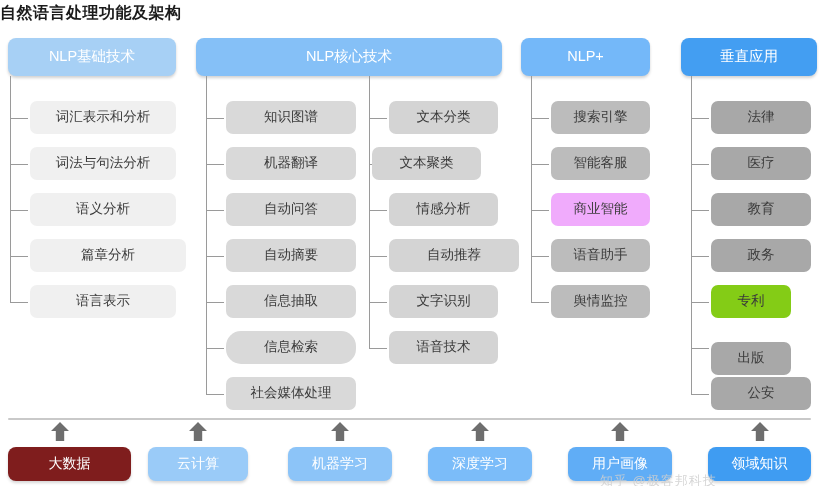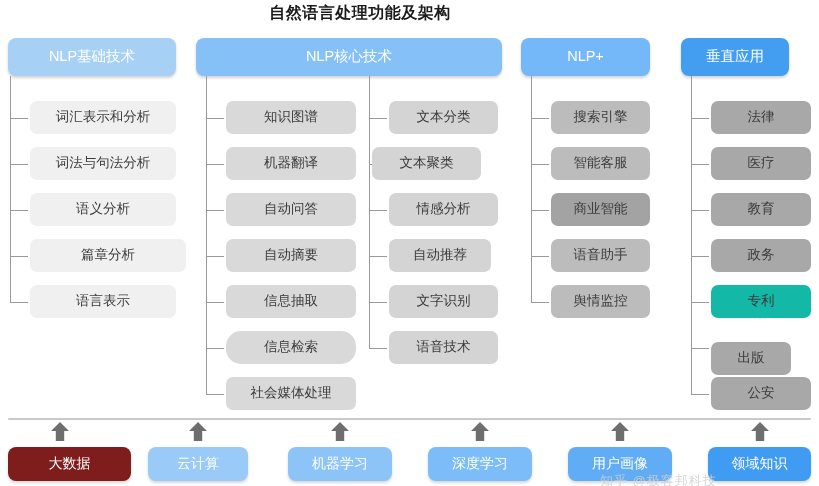--- a/index.html
+++ b/index.html
@@ -21,21 +21,20 @@
     width: 819px;
     height: 486px;
   }
 
   
   .title {
     position: absolute;
     left: 0;
     top: 2px;
     width: 720px;
-    text-align: center;
     font-size: 16px;
     font-weight: bold;
     color: #1b1b1b;
     letter-spacing: 0.5px;
     line-height: 22px;
   }
 
   
   .box {
     position: absolute;
@@ -126,21 +125,21 @@
   </div>
 
   <div class="box hdr" id="hdr1" style="left: 196px; top: 38px; width: 306px; background: rgb(133, 192, 247);">
     <span>NLP核心技术</span>
   </div>
 
   <div class="box hdr" id="hdr2" style="left: 521px; top: 38px; width: 129px; background: rgb(116, 184, 249);">
     <span>NLP+</span>
   </div>
 
-  <div class="box hdr" id="hdr3" style="left: 681px; top: 38px; width: 108px; background: rgb(67, 158, 242);">
+  <div class="box hdr" id="hdr3" style="left: 681px; top: 38px; width: 136px; background: rgb(67, 158, 242);">
     <span>垂直应用</span>
   </div>
 
   <div id="tree-layer">
       <div class="vline" style="left: 10px; top: 76px; height: 225.5px; background: rgb(154, 154, 154);"></div>
       <div class="hstub" style="left: 10px; top: 117.5px; width: 18px; background: rgb(154, 154, 154);"></div>
       <div class="box item" style="left: 30px; top: 101px; width: 146px; background: rgb(240, 240, 240);">
         <span>词汇表示和分析</span>
       </div>
       <div class="hstub" style="left: 10px; top: 163.5px; width: 18px; background: rgb(154, 154, 154);"></div>
@@ -195,42 +194,42 @@
       </div>
       <div class="hstub" style="left: 369px; top: 163.5px; width: 18px; background: rgb(154, 154, 154);"></div>
       <div class="box item" style="left: 372px; top: 147px; width: 109px; background: rgb(212, 212, 212);">
         <span>文本聚类</span>
       </div>
       <div class="hstub" style="left: 369px; top: 209.5px; width: 18px; background: rgb(154, 154, 154);"></div>
       <div class="box item" style="left: 389px; top: 193px; width: 109px; background: rgb(212, 212, 212);">
         <span>情感分析</span>
       </div>
       <div class="hstub" style="left: 369px; top: 255.5px; width: 18px; background: rgb(154, 154, 154);"></div>
-      <div class="box item" style="left: 389px; top: 239px; width: 102px; background: rgb(212, 212, 212);">
+      <div class="box item" style="left: 389px; top: 239px; width: 130px; background: rgb(212, 212, 212);">
         <span>自动推荐</span>
       </div>
       <div class="hstub" style="left: 369px; top: 301.5px; width: 18px; background: rgb(154, 154, 154);"></div>
       <div class="box item" style="left: 389px; top: 285px; width: 109px; background: rgb(212, 212, 212); justify-content: center;">
         <span>文字识别</span>
       </div>
       <div class="hstub" style="left: 369px; top: 347.5px; width: 18px; background: rgb(154, 154, 154);"></div>
       <div class="box item" style="left: 389px; top: 331px; width: 109px; background: rgb(212, 212, 212);">
         <span>语音技术</span>
       </div>
       <div class="vline" style="left: 531px; top: 76px; height: 225.5px; background: rgb(154, 154, 154);"></div>
       <div class="hstub" style="left: 531px; top: 117.5px; width: 18px; background: rgb(154, 154, 154);"></div>
       <div class="box item" style="left: 551px; top: 101px; width: 99px; background: rgb(188, 188, 188);">
         <span>搜索引擎</span>
       </div>
       <div class="hstub" style="left: 531px; top: 163.5px; width: 18px; background: rgb(154, 154, 154);"></div>
       <div class="box item" style="left: 551px; top: 147px; width: 99px; background: rgb(188, 188, 188);">
         <span>智能客服</span>
       </div>
       <div class="hstub" style="left: 531px; top: 209.5px; width: 18px; background: rgb(154, 154, 154);"></div>
-      <div class="box item" style="left: 551px; top: 193px; width: 99px; background: #a3a3a3;">
+      <div class="box item" style="left: 551px; top: 193px; width: 99px; background: #f0abfc;">
         <span>商业智能</span>
       </div>
       <div class="hstub" style="left: 531px; top: 255.5px; width: 18px; background: rgb(154, 154, 154);"></div>
       <div class="box item" style="left: 551px; top: 239px; width: 99px; background: rgb(188, 188, 188);">
         <span>语音助手</span>
       </div>
       <div class="hstub" style="left: 531px; top: 301.5px; width: 18px; background: rgb(154, 154, 154);"></div>
       <div class="box item" style="left: 551px; top: 285px; width: 99px; background: rgb(188, 188, 188);">
         <span>舆情监控</span>
       </div>
@@ -245,21 +244,21 @@
       </div>
       <div class="hstub" style="left: 691px; top: 209.5px; width: 18px; background: rgb(154, 154, 154);"></div>
       <div class="box item" style="left: 711px; top: 193px; width: 100px; background: rgb(168, 168, 168);">
         <span>教育</span>
       </div>
       <div class="hstub" style="left: 691px; top: 255.5px; width: 18px; background: rgb(154, 154, 154);"></div>
       <div class="box item" style="left: 711px; top: 239px; width: 100px; background: rgb(168, 168, 168);">
         <span>政务</span>
       </div>
       <div class="hstub" style="left: 691px; top: 301.5px; width: 18px; background: rgb(154, 154, 154);"></div>
-      <div class="box item" style="left: 711px; top: 285px; width: 100px; background: #14b8a6;">
+      <div class="box item" style="left: 711px; top: 285px; width: 80px; background: #84cc16;">
         <span>专利</span>
       </div>
       <div class="hstub" style="left: 691px; top: 347.5px; width: 18px; background: rgb(154, 154, 154);"></div>
       <div class="box item" style="left: 711px; top: 342px; width: 80px; background: rgb(168, 168, 168);">
         <span>出版</span>
       </div>
       <div class="hstub" style="left: 691px; top: 393.5px; width: 18px; background: rgb(154, 154, 154);"></div>
       <div class="box item" style="left: 711px; top: 377px; width: 100px; background: rgb(168, 168, 168);">
         <span>公安</span>
       </div>

